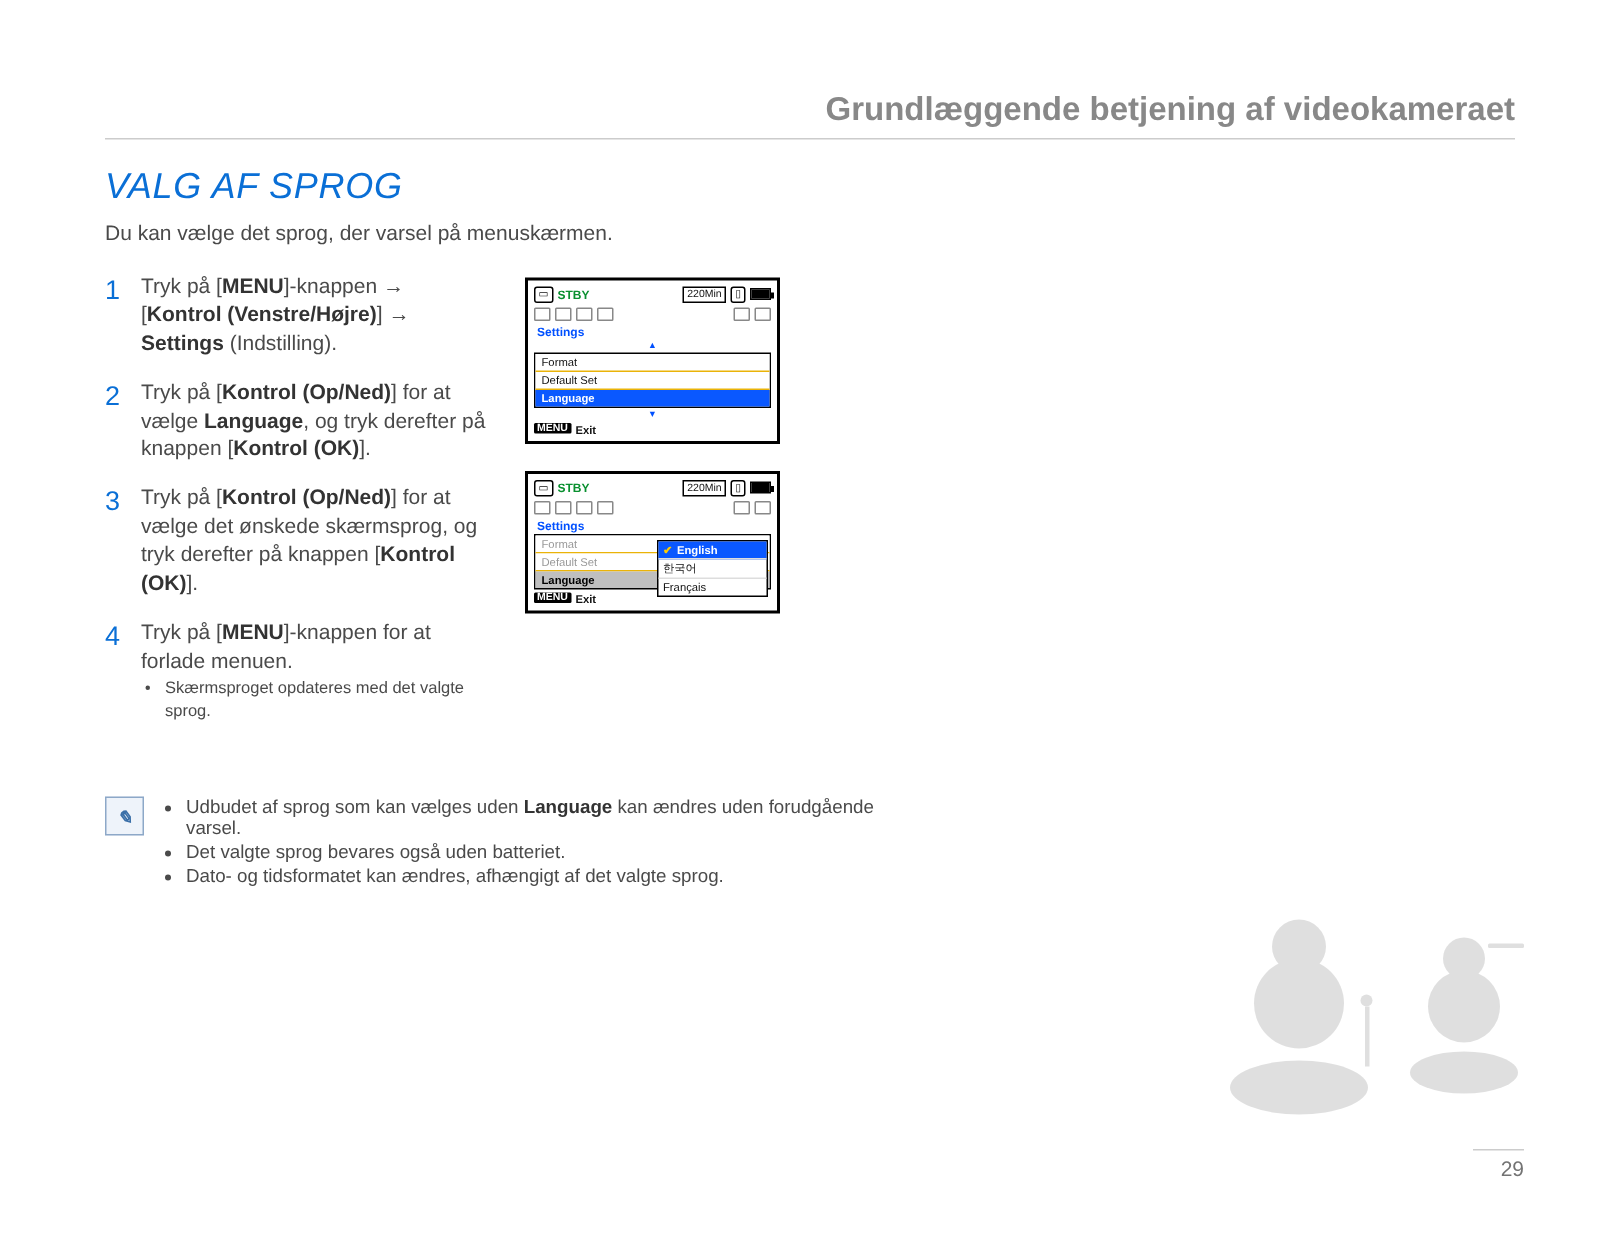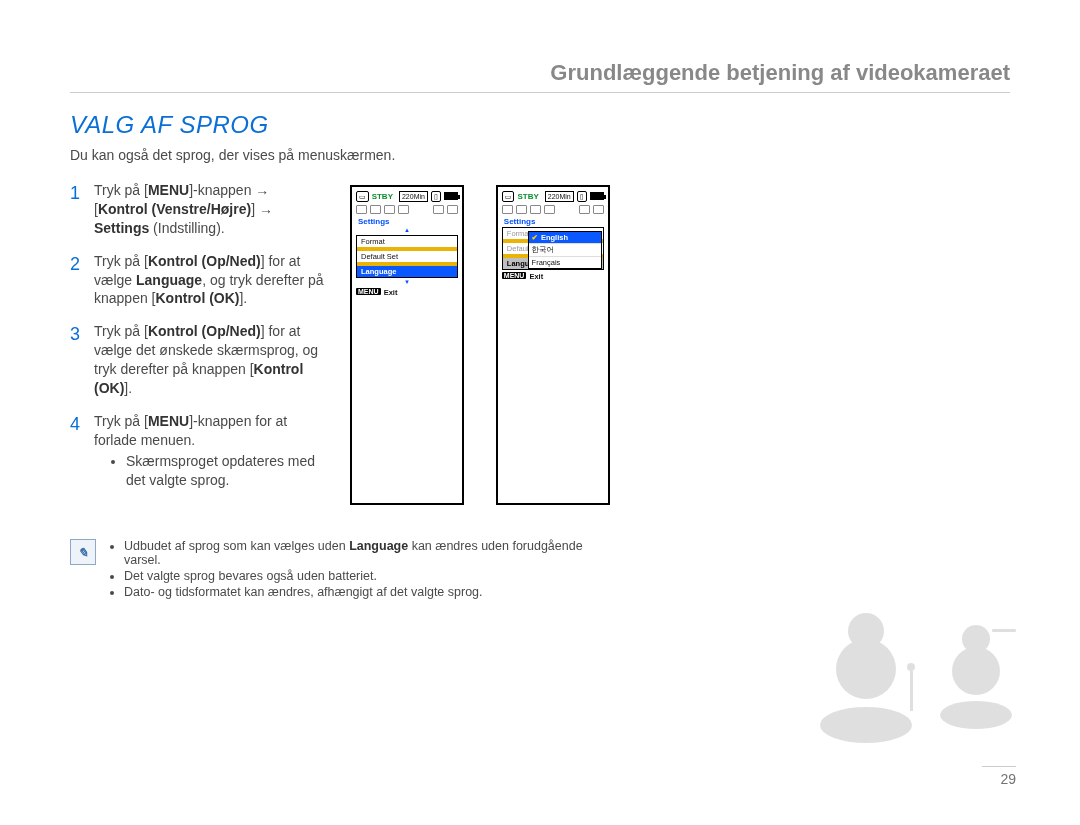--- a/index.html
+++ b/index.html
@@ -40,42 +40,42 @@
   }
   .content-row {
     display: flex;
     gap: 20px;
   }
   .steps { width: 260px; }
   .step { display: flex; gap: 10px; margin-bottom: 14px; font-size: 14px; line-height: 1.35; }
   .step-num { color: #0a6fd6; font-size: 18px; font-weight: 300; min-width: 14px; }
   .b { font-weight: 700; color: #333; }
   .arrow { font-weight: 700; }
-  .bullets { margin: 2px 0 0 32px; padding: 0; font-size: 14px; }
+  .bullets { margin: 2px 0 0 16px; padding: 0; font-size: 11px; }
   .bullets li { margin-bottom: 2px; list-style: disc; }
 
   .note-box {
     margin-top: 34px;
     display: flex;
     gap: 10px;
     font-size: 12.5px;
     max-width: 520px;
   }
   .note-icon {
     width: 26px; height: 26px; flex: 0 0 26px;
     border: 1px solid #8da8c8;
     display:flex; align-items:center; justify-content:center;
     color:#3a6fa8; font-weight:700; font-style:italic;
     background: #eef3fa;
   }
   .note-box ul { margin: 0; padding-left: 18px; }
   .note-box li { margin-bottom: 2px; }
 
   
-  .lcds { width: 210px; display:flex; flex-direction:row; gap:32px; padding-top: 4px;}
+  .lcds { width: 210px; display:flex; flex-direction:column; gap:18px; padding-top: 4px;}
   .lcd {
     border: 2px solid #000;
     background: #fff;
     width: 170px;
     font-size: 8px;
     color:#111;
     position: relative;
     padding: 3px 4px 3px 4px;
   }
   .lcd-top { display:flex; align-items:center; gap:3px; height:12px; margin-bottom:2px;}
@@ -83,21 +83,21 @@
   .stby { color:#0a9030; font-weight:700; font-size:8px;}
   .spacer { flex:1; }
   .box { border:1px solid #000; padding:0 2px; font-size:7px; line-height:9px;}
   .batt { width:14px; height:8px; border:1px solid #000; position:relative; display:inline-block;}
   .batt::after{content:"";position:absolute;right:-3px;top:2px;width:2px;height:4px;background:#000;}
   .batt .fill{background:#000; width:100%; height:100%; display:block;}
   .icon-row { display:flex; gap:3px; align-items:center; margin-bottom:2px; height:11px;}
   .icon-row .ic{ width:11px;height:9px;border:1px solid #888;border-radius:1px;}
   .settings-label{ color:#0050ff; font-weight:700; font-size:8px; margin:1px 0 0 2px;}
   .menu-frame{ border:1px solid #000; margin-top:1px;}
-  .menu-item{ padding:1px 4px; font-size:7.5px; border-bottom:4px solid #eab308; background:#fff;}
+  .menu-item{ padding:1px 4px; font-size:7.5px; border-bottom:1px solid #eab308; background:#fff;}
   .menu-item:last-child{border-bottom:none;}
   .menu-item.sel{ background:#0a58ff; color:#fff; font-weight:700;}
   .tri-down,.tri-up{ font-size:7px; text-align:center; color:#0050ff;}
   .menu-exit{ display:flex; align-items:flex-start; gap:3px; margin-top:2px;font-weight:bold;}
   .menu-exit .lbl{ background:#000;color:#fff;font-size:7px;padding:0 2px;border-radius:1px;}
   .menu-exit .txt{ font-size:7.5px; }
 
   .popup{
     position:absolute; right:6px; top:44px;
     width:74px; border:1px solid #000; background:#fff;
@@ -133,21 +133,21 @@
     opacity: 0.12;
     pointer-events:none;
   }
 </style>
 </head>
 <body>
 
 <div class="page">
   <div class="chapter">Grundlæggende betjening af videokameraet</div>
   <div class="title">VALG AF SPROG</div>
-  <div class="intro">Du kan også det sprog, der vises på menuskærmen.</div>
+  <div class="intro">Du kan vælge det sprog, der varsel på menuskærmen.</div>
 
   <div class="content-row">
     <div class="steps">
 
       <div class="step">
         <div class="step-num">1</div>
         <div>
           <span>Tryk på [</span><span class="b">MENU</span><span>]-knappen </span><span class="arrow">→</span><br>
           <span> [</span><span class="b">Kontrol (Venstre/Højre)</span><span>] </span><span class="arrow">→</span><br>
           <span> </span><span class="b">Settings</span><span> (Indstilling).</span>

